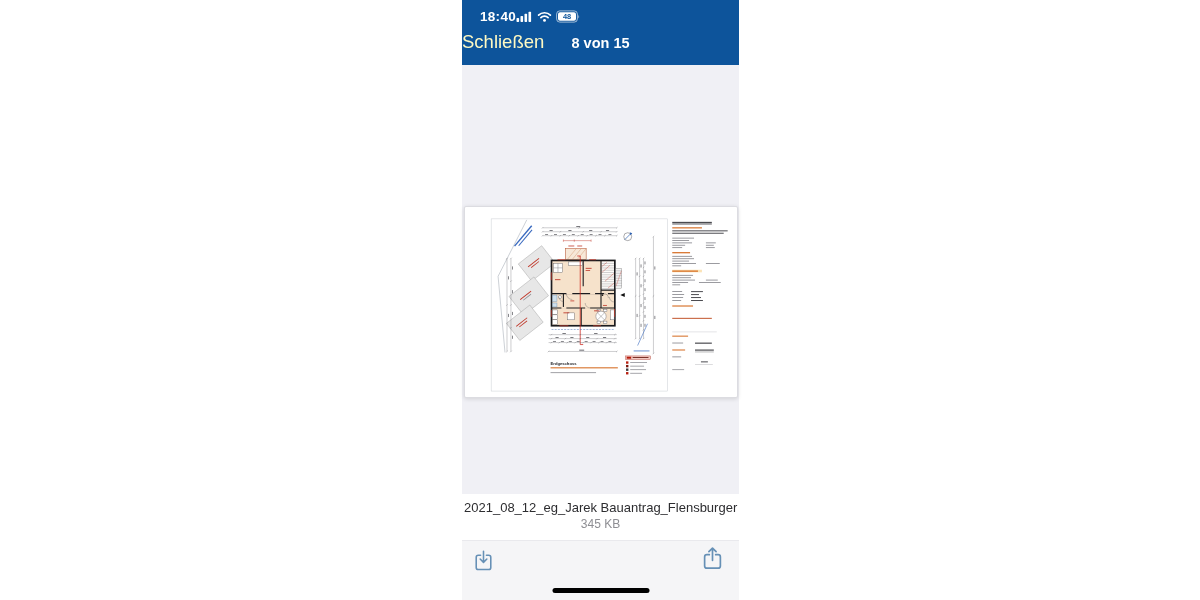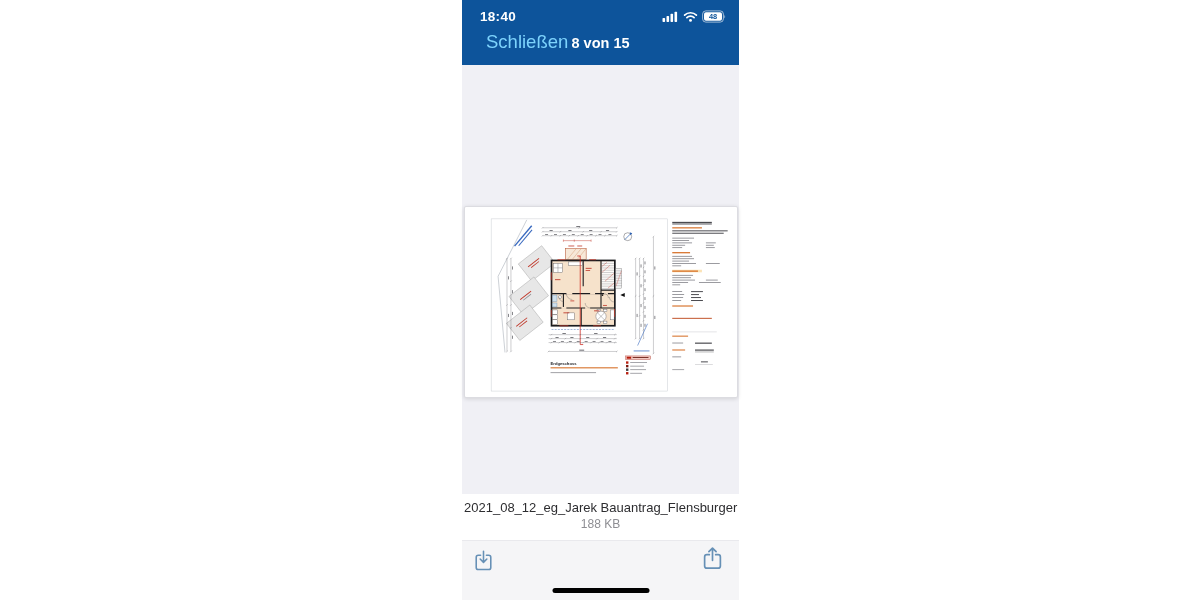--- a/index.html
+++ b/index.html
@@ -2,25 +2,25 @@
 <html><head>
 <meta charset="utf-8">
 <style>
   html,body{margin:0;padding:0;background:#fff;}
   .canvas{position:relative;width:1200px;height:600px;background:#ffffff;overflow:hidden;
           font-family:"Liberation Sans","DejaVu Sans",sans-serif;}
   .phone{position:absolute;left:462px;top:0;width:277px;height:600px;background:#f0f0f5;}
 
   
   .header{position:absolute;top:0;left:0;right:0;height:65px;background:#0d549b;color:#fff;}
-  .status-bar{display:flex;justify-content:space-between;align-items:center;height:24px;padding:4px 12px 0 18px;gap:20px;}
+  .status-bar{display:flex;align-items:center;height:24px;padding:4px 12px 0 18px;}
   .time{font-size:13.5px;font-weight:700;letter-spacing:.3px;}
   .status-icons{display:flex;align-items:center;gap:4px;}
   .nav-bar{position:relative;height:38px;}
-  .close-btn{position:absolute;left:24px;top:3px;background:none;border:0;padding:0;color:#7dd3fc;
+  .close-btn{position:absolute;left:0;top:3px;background:none;border:0;padding:0;color:#fef9c3;
              font-size:18.5px;font-family:inherit;cursor:pointer;}
   .page-indicator{position:absolute;left:0;right:0;top:7px;text-align:center;font-size:14.5px;font-weight:600;}
 
   
   .viewer{position:absolute;top:65px;left:0;width:277px;height:429px;background:#f0f0f5;}
   .page{position:absolute;left:2px;top:141px;width:274px;height:192px;background:#fff;
         border:1px solid #dcdce1;border-radius:2px;box-shadow:0 1px 4px rgba(0,0,0,.13);box-sizing:border-box;cursor:pointer;}
   .page svg{display:block;width:100%;height:100%;}
 
   
@@ -361,21 +361,21 @@
             <rect x="238" y="156" width="7" height="1" class="dln"></rect>
               <rect x="232" y="159" width="18" height="0.35" fill="#9a9aa0"></rect>
             <rect x="209" y="164" width="12" height="0.8" class="gln"></rect>
           </g>
         </svg>
       </div>
     </div>
 
     <div class="filestrip">
       <div class="filename">2021_08_12_eg_Jarek Bauantrag_Flensburger Str 4 in Soli…</div>
-      <div class="filesize">188 KB</div>
+      <div class="filesize">345 KB</div>
     </div>
 
     <div class="toolbar">
       <button class="tb-btn tb-download" aria-label="Download">
         <svg width="25" height="25" viewBox="0 0 24 24" fill="none" stroke="#6690b6" stroke-width="1.5" stroke-linecap="round" stroke-linejoin="round">
           <path d="M9.2,7 H7 C5.6,7 5,7.6 5,9 V18.6 C5,20 5.6,20.6 7,20.6 H17 C18.4,20.6 19,20 19,18.6 V9 C19,7.6 18.4,7 17,7 H14.8"></path>
           <path d="M12,3.2 V13.6 M8.8,10.6 L12,13.8 L15.2,10.6"></path>
         </svg>
       </button>
       <button class="tb-btn tb-share" aria-label="Share">

